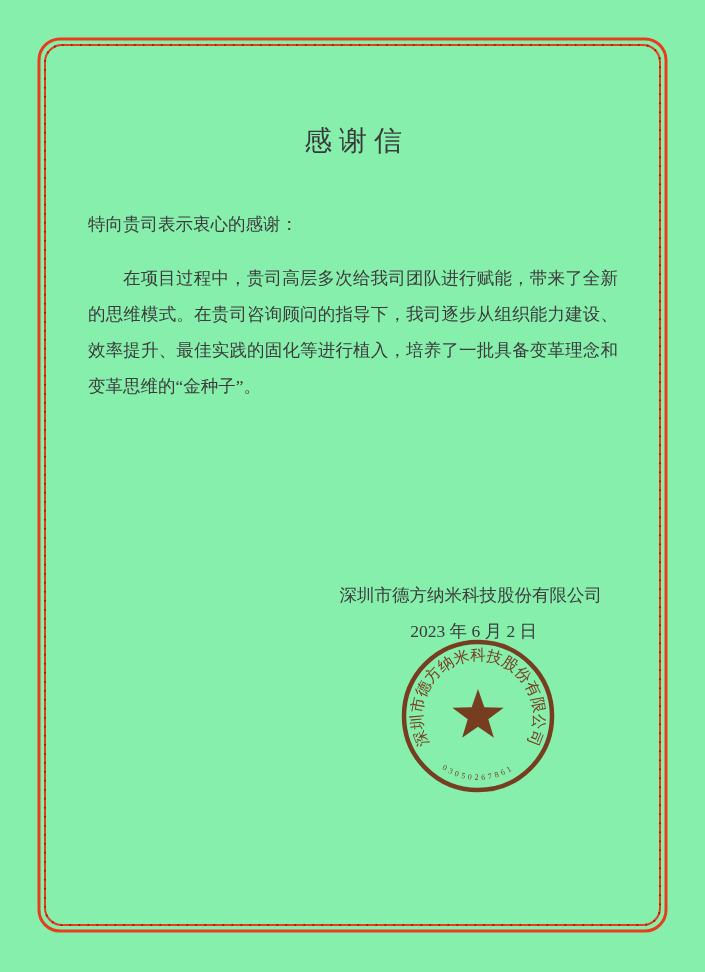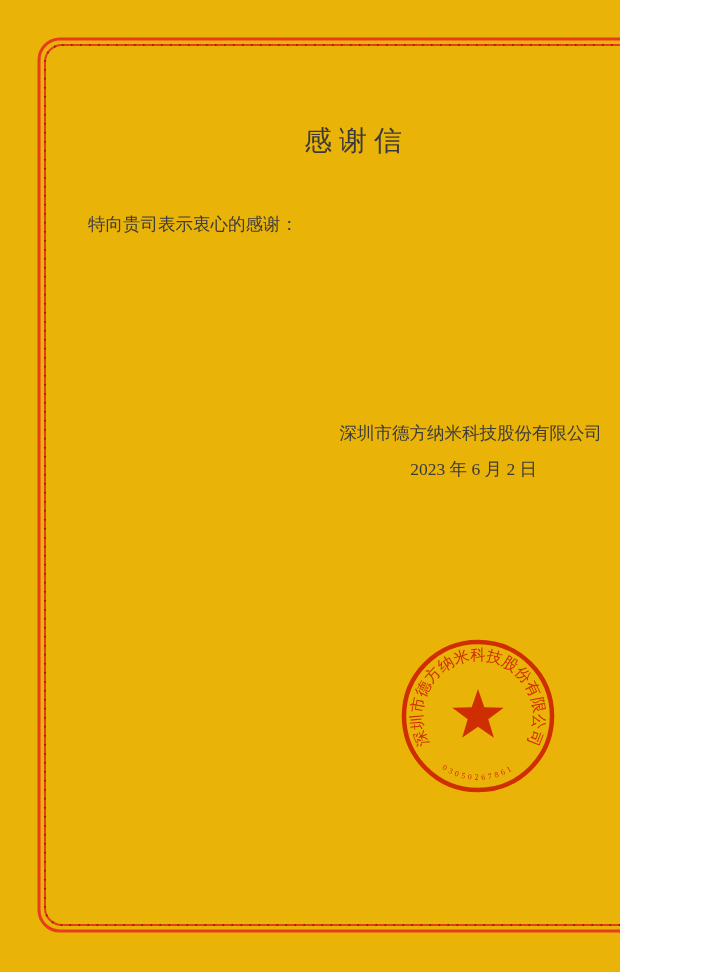--- a/index.html
+++ b/index.html
@@ -1,20 +1,20 @@
 <!DOCTYPE html>
 <html><head>
 <meta charset="utf-8">
 <style>
   html, body { margin: 0; padding: 0; background: #ffffff; }
   .page {
     position: relative;
-    width: 620px;
+    width: 705px;
     height: 972px;
-    background: #eab308;
+    background: #86efac;
     font-family: "Liberation Serif", "DejaVu Serif", serif;
     color: #3c3c3c;
     overflow: hidden;
   }
   .border-frame {
     position: absolute;
     left: 0; top: 0;
     width: 705px; height: 972px;
     pointer-events: none;
   }
@@ -85,20 +85,21 @@
     <path d="M 62 45 H 643 A 17 17 0 0 1 660 62 V 908 A 17 17 0 0 1 643 925 H 62 A 17 17 0 0 1 45 908 V 62 A 17 17 0 0 1 62 45 Z" fill="none" stroke="#e83c1c" stroke-width="2"></path>
 
     <path d="M 62 45 H 643 A 17 17 0 0 1 660 62 V 908 A 17 17 0 0 1 643 925 H 62 A 17 17 0 0 1 45 908 V 62 A 17 17 0 0 1 62 45 Z" fill="none" stroke="#8a2212" stroke-width="2" stroke-dasharray="1.5 7.5"></path>
   </svg>
 
   <div class="content">
     <h1 class="letter-title">感谢信</h1>
 
     <p class="salutation">特向贵司表示衷心的感谢：</p>
 
+    <p class="body-para">在项目过程中，贵司高层多次给我司团队进行赋能，带来了全新的思维模式。在贵司咨询顾问的指导下，我司逐步从组织能力建设、效率提升、最佳实践的固化等进行植入，培养了一批具备变革理念和变革思维的“金种子”。</p>
 
     <div class="signature">
       <div class="signature-company">深圳市德方纳米科技股份有限公司</div>
       <div class="signature-date">2023 年 6 月 2 日</div>
     </div>
   </div>
 
   <svg class="seal" viewBox="0 0 164 164" aria-hidden="true">
     <defs>
 

